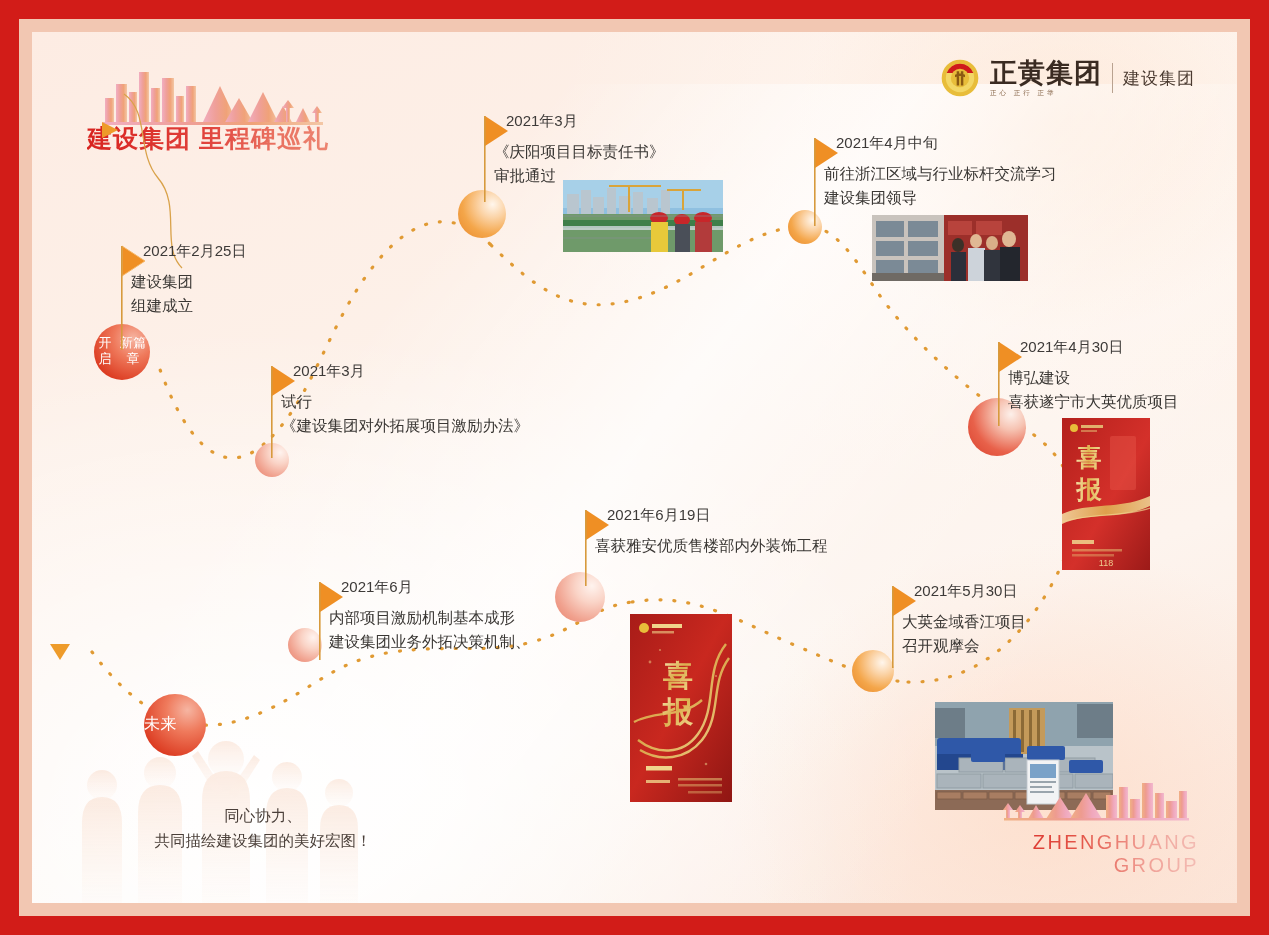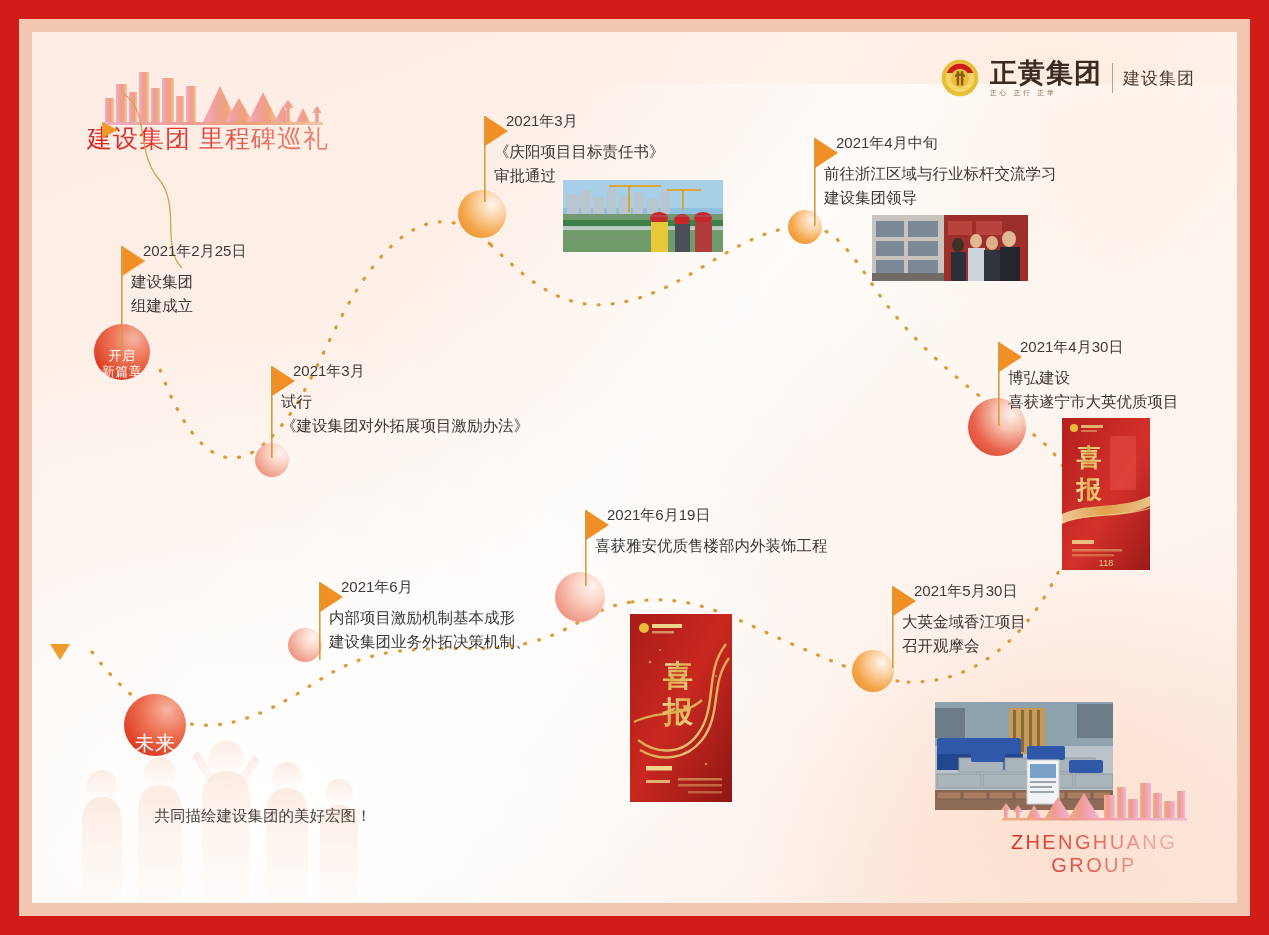--- a/index.html
+++ b/index.html
@@ -36,57 +36,58 @@
     background:radial-gradient(closest-side,rgba(253,226,206,.6),rgba(253,226,206,0));
   }
 
   
   .crowd{position:absolute;left:20px;bottom:0;width:340px;height:230px;opacity:.5;}
 
   
   .title-block{position:absolute;left:55px;top:30px;width:300px;}
   .skyline-top{display:block;}
   .main-title{
-    margin-top:-6px;font-size:25px;font-weight:normal;letter-spacing:1px;
+    margin-top:-6px;font-size:25px;font-weight:bold;letter-spacing:1px;
     background:linear-gradient(90deg,#d8231f 0%,#e0403a 38%,#e9705f 62%,#f09a84 100%);
     -webkit-background-clip:text;background-clip:text;color:transparent;
     font-family:"Liberation Sans","DejaVu Sans",sans-serif;
     white-space:nowrap;
   }
 
   
   .logo{position:absolute;right:42px;top:26px;display:flex;align-items:center;gap:10px;}
   .logo-seal{width:40px;height:40px;flex:none;}
   .logo-zh{display:flex;flex-direction:column;line-height:1;}
   .logo-zh .big{font-size:27px;font-weight:bold;color:#3a2b22;letter-spacing:1px;}
   .logo-zh .sub{font-size:6.5px;color:#8a6a4e;letter-spacing:3px;margin-top:3px;}
   .logo-div{width:1px;height:30px;background:#b9a290;}
   .logo-unit{font-size:17px;color:#4a3a30;letter-spacing:1px;}
 
   
-  .brand{position:absolute;right:38px;bottom:26px;width:210px;text-align:center;}
+  .brand{position:absolute;right:38px;bottom:26px;width:210px;text-align:right;}
   .brand-word{
     font-size:20px;letter-spacing:2.4px;font-weight:500;margin-top:2px;
     background:linear-gradient(90deg,#d8231f 0%,#e4584b 45%,#f0a096 75%,#f3bdb5 100%);
     -webkit-background-clip:text;background-clip:text;color:transparent;
   }
 
   
   .paths{position:absolute;inset:0;width:100%;height:100%;pointer-events:none;}
 
   
   .node{position:absolute;border-radius:50%;}
   .node.orange{background:radial-gradient(circle at 72% 30%,#fff6ec 0%,#fbd3a6 28%,#f4a64a 62%,#e8882a 100%);}
   .node.red{background:radial-gradient(circle at 74% 28%,#fdf0ea 0%,#f6c3b2 26%,#e8614a 64%,#d8402c 100%);}
   .node.pink{background:radial-gradient(circle at 74% 28%,#fff3ee 0%,#fad4c7 32%,#f0a08d 70%,#e8836d 100%);}
   .node-label{
-    position:absolute;border-radius:50%;display:flex;flex-direction:column;
-    align-items:center;justify-content:flex-end;color:#fff;font-size:13px;
+    position:absolute;border-radius:50%;display:flex;flex-direction:row;
+    align-items:center;justify-content:flex-start;color:#fff;font-size:13px;
     line-height:1.25;text-align:center;letter-spacing:.5px;
     background:radial-gradient(circle at 70% 26%,#f6b5a2 0%,#ef7a5c 34%,#dc3c22 78%,#d0301a 100%);
+    font-family:Liberation Mono, monospace;
   }
 
   
   .ms{position:absolute;}
   .ms-flag{position:absolute;left:0;top:0;}
   .ms-date{
     position:absolute;font-size:15px;color:#3d3a38;white-space:nowrap;
     left:26px;top:-2px;
   }
   .ms-body{position:absolute;left:14px;top:26px;font-size:15.5px;color:#3a3734;line-height:1.55;white-space:nowrap;}
@@ -206,21 +207,21 @@
       <span>开启</span>
       <span>新篇章</span>
     </div>
     <div class="node pink" style="left:223px;top:411px;width:34px;height:34px;"></div>
     <div class="node orange" style="left:426px;top:158px;width:48px;height:48px;"></div>
     <div class="node orange" style="left:756px;top:178px;width:34px;height:34px;"></div>
     <div class="node red" style="left:936px;top:366px;width:58px;height:58px;"></div>
     <div class="node pink" style="left:523px;top:540px;width:50px;height:50px;"></div>
     <div class="node pink" style="left:256px;top:596px;width:34px;height:34px;"></div>
     <div class="node orange" style="left:820px;top:618px;width:42px;height:42px;"></div>
-    <div class="node-label" style="left:92px;top:662px;width:62px;height:62px;font-size:20px;">
+    <div class="node-label" style="left:112px;top:662px;width:62px;height:62px;font-size:16px;">
       <span>未来</span>
     </div>
 
     <svg width="26" height="22" style="position:absolute;left:16px;top:610px;">
       <path d="M2 2 L22 2 L12 18z" fill="#ee9b2a"></path>
     </svg>
 
     <svg width="22" height="20" style="position:absolute;left:68px;top:88px;">
       <path d="M2 2 L18 10 L2 18z" fill="#ee9b2a"></path>
     </svg>
@@ -513,20 +514,21 @@
         <rect x="95" y="62" width="26" height="14" fill="#7aa2c8"></rect>
         <g fill="#9aa5ad">
             <rect x="95" y="79" width="26" height="2"></rect>
             <rect x="95" y="84" width="22" height="2"></rect>
         <rect x="95" y="89" width="24" height="2"></rect>
           </g>
       </svg>
     </div>
 
     <div class="future-text">
+      <div>同心协力、</div>
       <div>共同描绘建设集团的美好宏图！</div>
     </div>
 
     <div class="brand">
       <svg width="205" height="46" viewBox="0 0 205 46">
         <defs>
           <linearGradient id="skyF" x1="0" y1="0" x2="1" y2="0">
             <stop offset="0%" stop-color="#f0b184"></stop>
             <stop offset="35%" stop-color="#ee9b8f"></stop>
             <stop offset="70%" stop-color="#f0a8bd"></stop>

